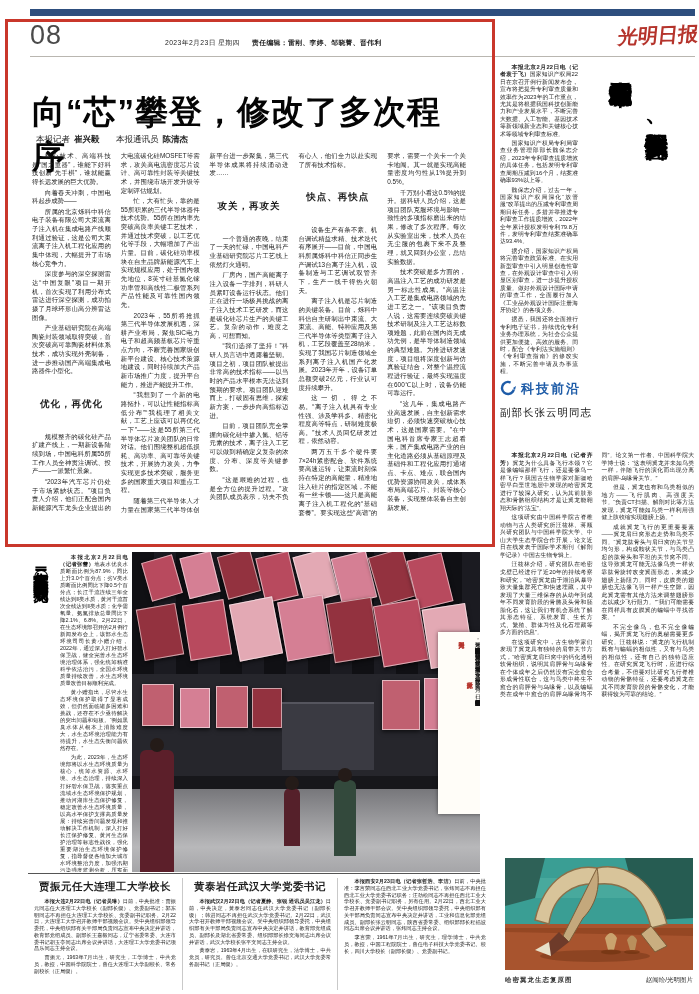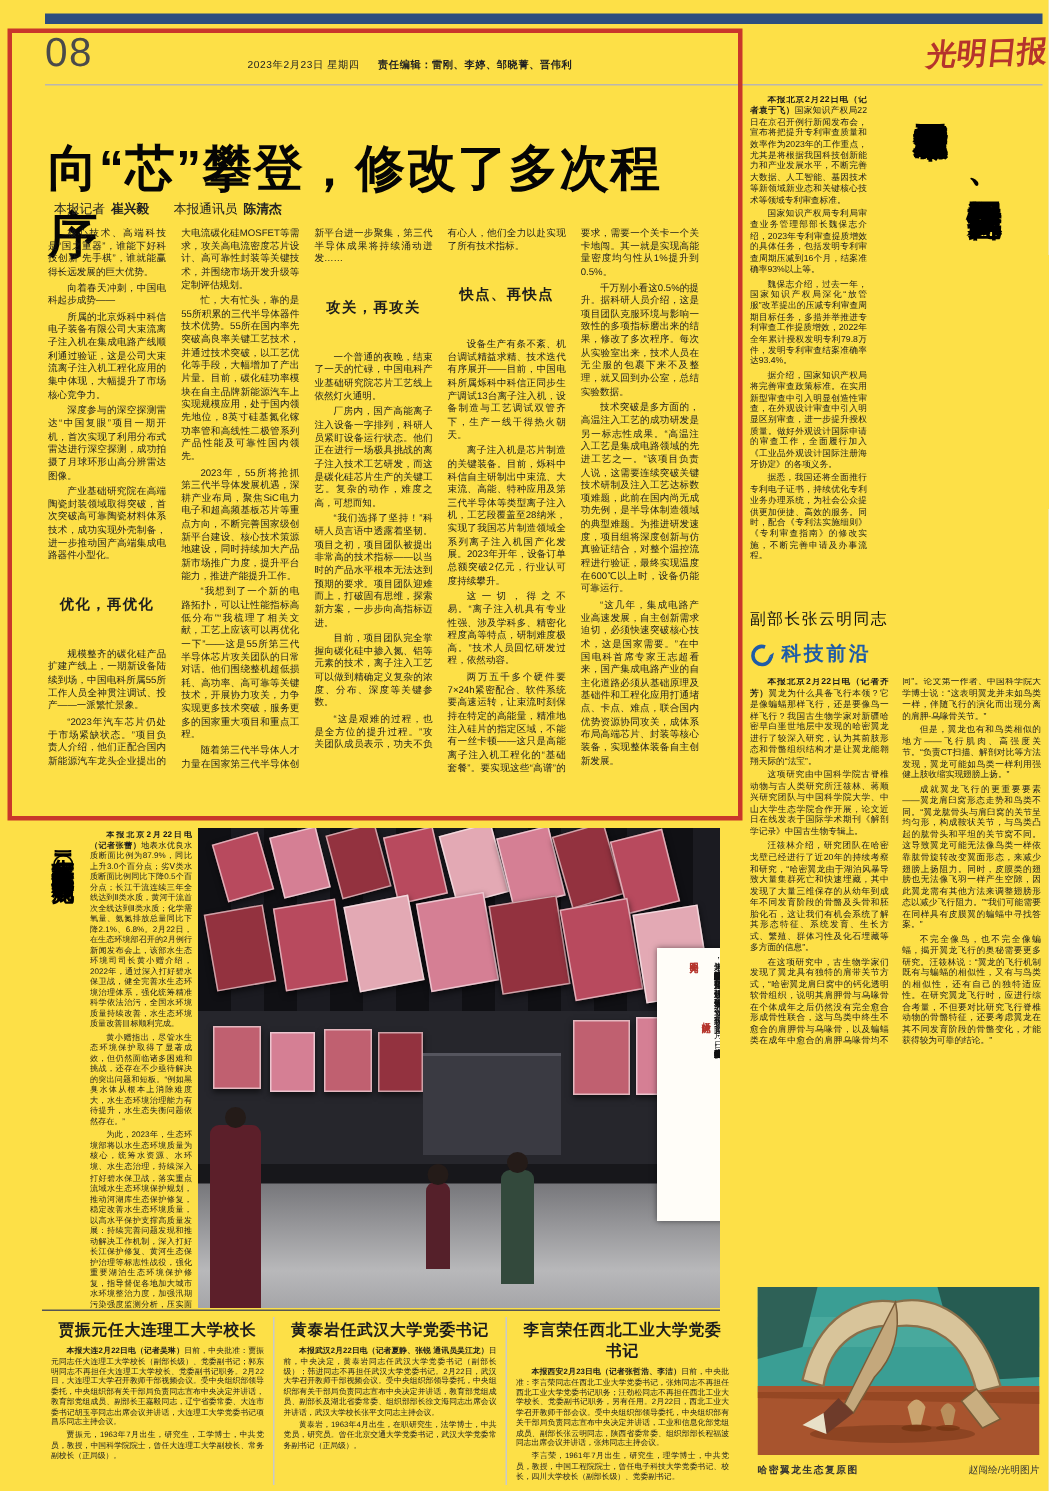--- a/index.html
+++ b/index.html
@@ -1,16 +1,16 @@
 <!DOCTYPE html>
 <html><head>
 <meta charset="utf-8">
 <style>
   html,body{margin:0;padding:0;background:#e9e7e2;}
-  .page{position:relative;width:699px;height:994px;background:#fde047;overflow:hidden;
+  .page{position:relative;width:699px;height:994px;background:#ffffff;overflow:hidden;
         font-family:"Liberation Sans",sans-serif;color:#1c1c1c;margin:0 auto;}
   .abs{position:absolute;}
 
   
   .topbar{left:30px;top:9px;width:665px;height:7px;background:#2d4e7e;}
   .pagenum{left:30px;top:20px;font-size:27px;color:#4a4a4a;letter-spacing:1px;}
   .sectitle{left:78px;top:15px;font-size:30px;font-weight:bold;color:#17519c;letter-spacing:3px;}
   .dateline{left:165px;top:38px;font-size:6.8px;color:#222;letter-spacing:.4px;}
   .dateline b{margin-left:10px;font-weight:bold;}
   .masthead{left:618px;top:22px;width:80px;font-size:20px;font-weight:bold;color:#b5342c;
@@ -61,21 +61,21 @@
   
   .patbody{left:500px;top:64px;width:78px;height:312px;font-size:5.8px;line-height:1.28;
            text-align:justify;overflow:hidden;}
   .patvert{left:602px;top:64px;height:344px;writing-mode:vertical-rl;
            font-family:"Liberation Serif",serif;font-weight:bold;color:#000;
            font-size:23px;line-height:36px;}
   .patvert .l1{display:block;padding-top:52px;}
   .patvert .l2{display:block;}
 
   
-  .techhdr{left:500px;top:380px;display:flex;align-items:flex-end;gap:5px;margin-top:47px;}
+  .techhdr{left:500px;top:380px;display:flex;align-items:flex-start;gap:5px;}
   .techhdr .lbl{font-size:13px;font-weight:bold;color:#1e5ca8;letter-spacing:2px;}
   .kicker{left:500px;top:406px;font-size:10.5px;color:#111;letter-spacing:1px;}
   .pterhead{left:500px;top:418px;font-size:21px;font-weight:bold;color:#000;
             font-family:"Liberation Serif",serif;letter-spacing:2px;}
   .pterbody{left:500px;top:452px;width:194px;height:400px;column-count:2;column-gap:9px;
             font-size:5.8px;line-height:1.3;text-align:justify;overflow:hidden;}
 
   
   .pterimg{left:505px;top:858px;width:188px;height:112px;}
   .ptercap{left:505px;top:976px;width:188px;display:flex;justify-content:space-between;
@@ -262,21 +262,20 @@
     </div>
     <div class="botart">
       <div class="bothead">黄泰岩任武汉大学党委书记</div>
       <div>
 
       <p class="para"><b class="lead">本报武汉2月22日电（记者夏静、张锐 通讯员吴江龙）</b><span>日前，中央决定，黄泰岩同志任武汉大学党委书记（副部长级）；韩进同志不再担任武汉大学党委书记。2月22日，武汉大学召开教师干部视频会议。受中央组织部领导委托，中央组织部有关干部局负责同志宣布中央决定并讲话，教育部党组成员、副部长及湖北省委常委、组织部部长徐文海同志出席会议并讲话，武汉大学校长张平文同志主持会议。</span></p>
           <p class="para"><b class="lead"></b><span>黄泰岩，1963年4月出生，在职研究生，法学博士，中共党员，研究员。曾任北京交通大学党委书记，武汉大学党委常务副书记（正局级）。</span></p>
         </div>
     </div>
     <div class="botart">
-      <div class="bothead">李言荣任西北工业大学党委书记</div>
       <div>
 
       <p class="para"><b class="lead">本报西安2月23日电（记者张哲浩、李洁）</b><span>日前，中央批准：李言荣同志任西北工业大学党委书记，张炜同志不再担任西北工业大学党委书记职务；汪劲松同志不再担任西北工业大学校长、党委副书记职务，另有任用。2月22日，西北工业大学召开教师干部会议。受中央组织部领导委托，中央组织部有关干部局负责同志宣布中央决定并讲话，工业和信息化部党组成员、副部长张云明同志，陕西省委常委、组织部部长程福波同志出席会议并讲话，张炜同志主持会议。</span></p>
           <p class="para"><b class="lead"></b><span>李言荣，1961年7月出生，研究生，理学博士，中共党员，教授，中国工程院院士，曾任电子科技大学党委书记、校长，四川大学校长（副部长级）、党委副书记。</span></p>
         </div>
     </div>
   </div>
 
 </div>
 

